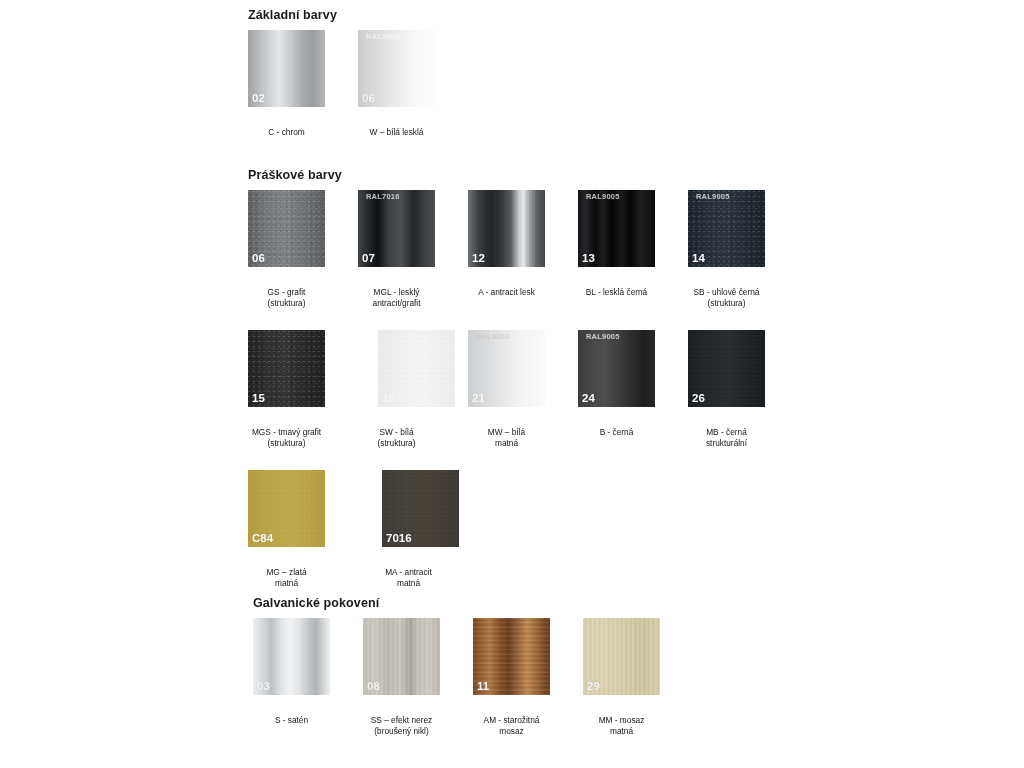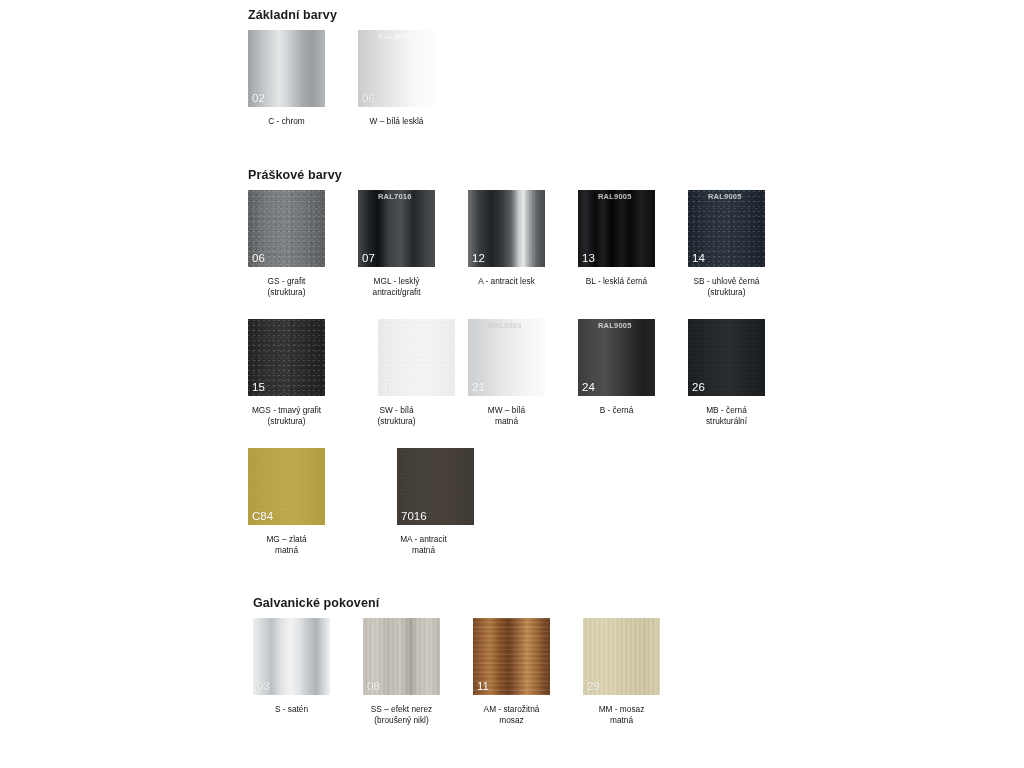--- a/index.html
+++ b/index.html
@@ -57,54 +57,54 @@
     width: 77px;
     height: 77px;
     overflow: hidden;
     box-sizing: border-box;
     align-self: flex-start;
   }
 
   .swatch .ral {
     position: absolute;
     top: 2px;
-    left: 20px;
+    left: 8px;
     font-size: 7.5px;
     font-weight: bold;
     color: rgba(255,255,255,0.72);
     letter-spacing: 0.2px;
     line-height: 9px;
     z-index: 3;
     pointer-events: none;
   }
   .swatch .ral.faint {
     color: rgba(255,255,255,0.55);
   }
   .swatch .ral.dim {
     color: rgba(200,200,200,0.75);
   }
 
   .swatch .num {
     position: absolute;
     left: 4px;
     bottom: 2px;
     font-size: 11.5px;
-    font-weight: normal;
+    font-weight: bold;
     color: #ffffff;
     line-height: 13px;
     z-index: 3;
     text-shadow: 0 0 1px rgba(0,0,0,0.25);
     pointer-events: none;
   }
   .swatch .num.soft {
     color: rgba(255,255,255,0.92);
   }
 
   .caption {
-    margin-top: 9px;
+    margin-top: 20px;
     font-size: 8.3px;
     line-height: 10.5px;
     text-align: center;
     color: #161616;
     white-space: pre-line;
     width: 100%;
   }
 
   
   .tex-grain::after {
@@ -285,21 +285,21 @@
       <div class="cell" style="width:77px;">
         <div class="swatch tex-flat" style="background:linear-gradient(90deg,#1b1e21 0%,#23272a 26%,#282c2f 52%,#202326 78%,#191c1e 100%);">
           <span class="num">26</span>
         </div>
         <div class="caption">MB - černá
 strukturální</div>
       </div>
 
     </div>
 
-    <div class="row" style="gap:48px; margin-top:22px;">
+    <div class="row" style="gap:33px; margin-top:22px;">
 
       <div class="cell" style="width:77px;">
         <div class="swatch tex-flat" style="background:linear-gradient(90deg,#b49c41 0%,#bca549 30%,#c0a94d 60%,#b39b40 100%);">
           <span class="num">C84</span>
         </div>
         <div class="caption">MG – zlatá
 matná</div>
       </div>
 
       <div class="cell" style="width:77px;padding-left:24px;">

